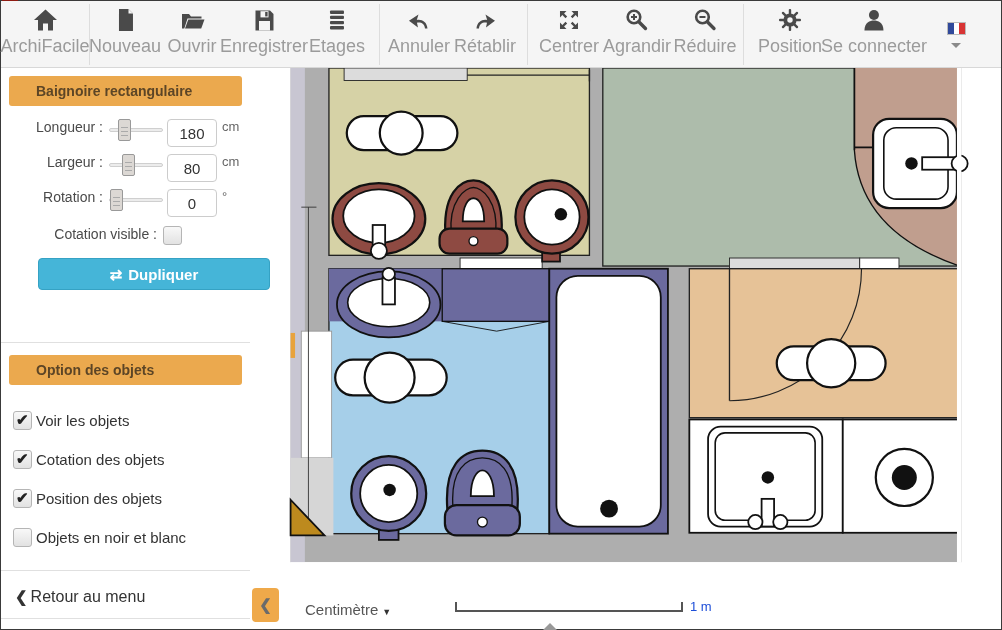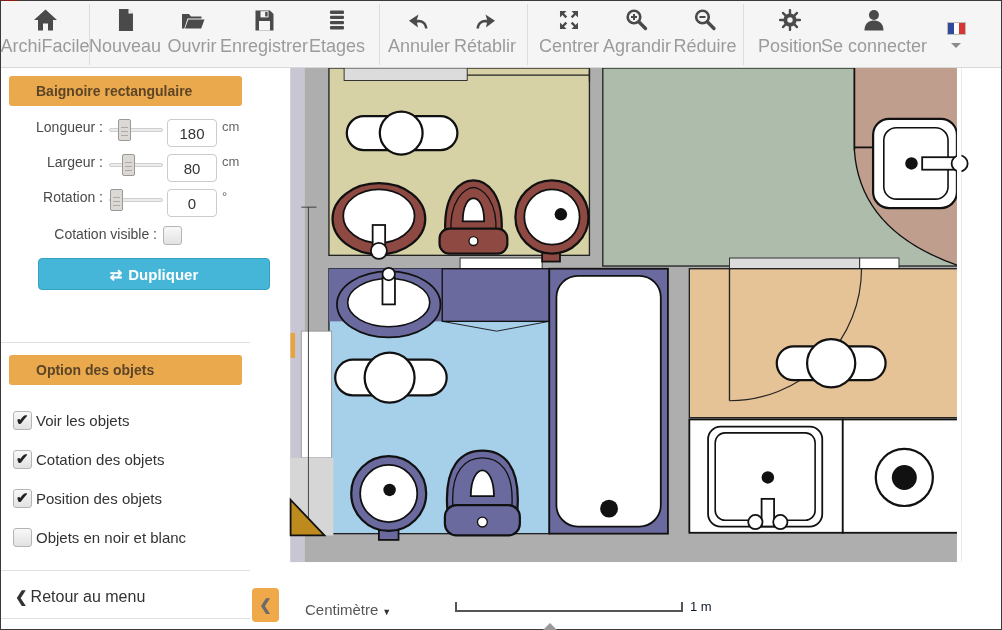--- a/index.html
+++ b/index.html
@@ -55,21 +55,21 @@
   #canvas-wrap { position:absolute; left:250px; top:68px; width:752px; height:562px; }
   #plan-svg { position:absolute; left:0; top:0; }
   #collapse-tab { position:absolute; left:2px; top:520px; width:27px; height:34px; background:#efa94a;
                   border-radius:4px; color:#6b6b6b; font-weight:bold; font-size:15px;
                   text-align:center; line-height:34px; cursor:pointer; }
   #unit-select { position:absolute; left:55px; top:530px; width:97px; height:23px; background:#fff;
                  font-size:15px; color:#555; text-align:left; line-height:23px; cursor:pointer; }
   #unit-select .caret { font-size:9px; color:#333; margin-left:4px; }
   #scale-bar { position:absolute; left:205px; top:534px; width:228px; height:10px;
                border-left:2px solid #555; border-right:2px solid #555; border-bottom:2px solid #555; }
-  #scale-label { position:absolute; left:440px; top:531px; font-size:13px; color:#0f172a; }
+  #scale-label { position:absolute; left:440px; top:531px; font-size:13px; color:#1d4ed8; }
   #gripper { position:absolute; left:293px; top:555px; width:0; height:0;
              border-left:7px solid transparent; border-right:7px solid transparent; border-bottom:7px solid #999; }
 </style>
 </head>
 <body>
 
 <div id="page">
 
   <div id="red-artifact"></div>
 

